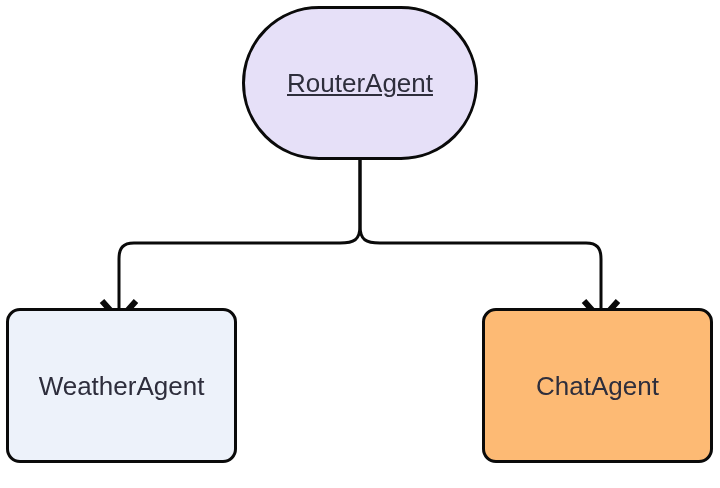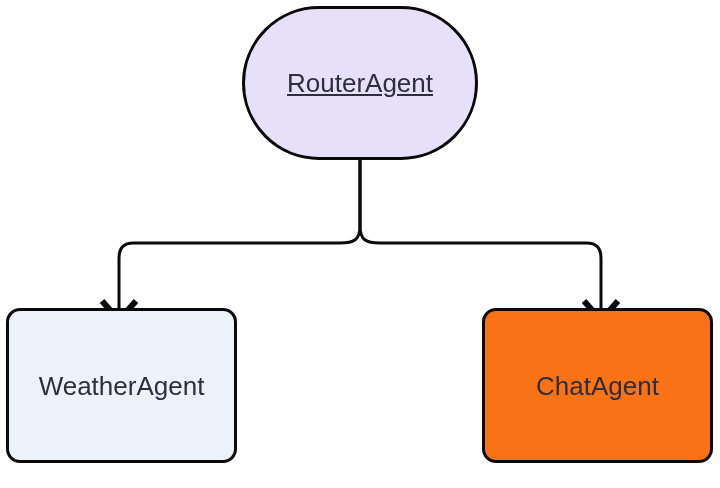--- a/index.html
+++ b/index.html
@@ -69,17 +69,17 @@
   </svg>
 
   <div class="node node-stadium" style="background-color: rgb(230, 224, 248);">
     <span>RouterAgent</span>
   </div>
 
   <div class="node node-rect node-weather" style="background-color: rgb(237, 242, 250);">
     <span>WeatherAgent</span>
   </div>
 
-  <div class="node node-rect node-chat" style="background-color: #f97316;">
+  <div class="node node-rect node-chat" style="background-color: #fdba74;">
     <span>ChatAgent</span>
   </div>
 
 </div>
 
 </body></html>

